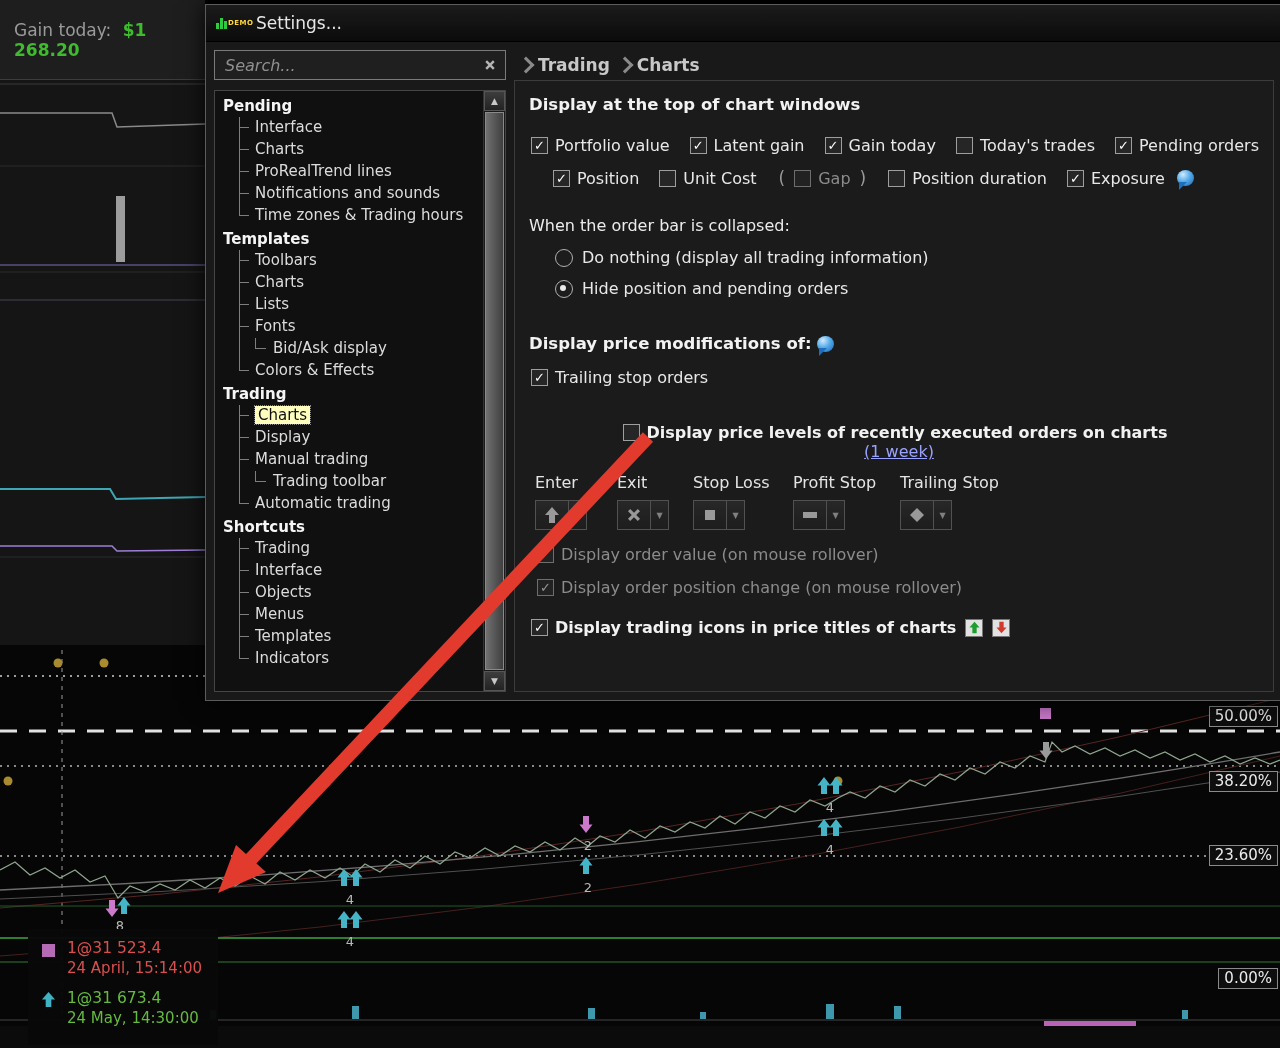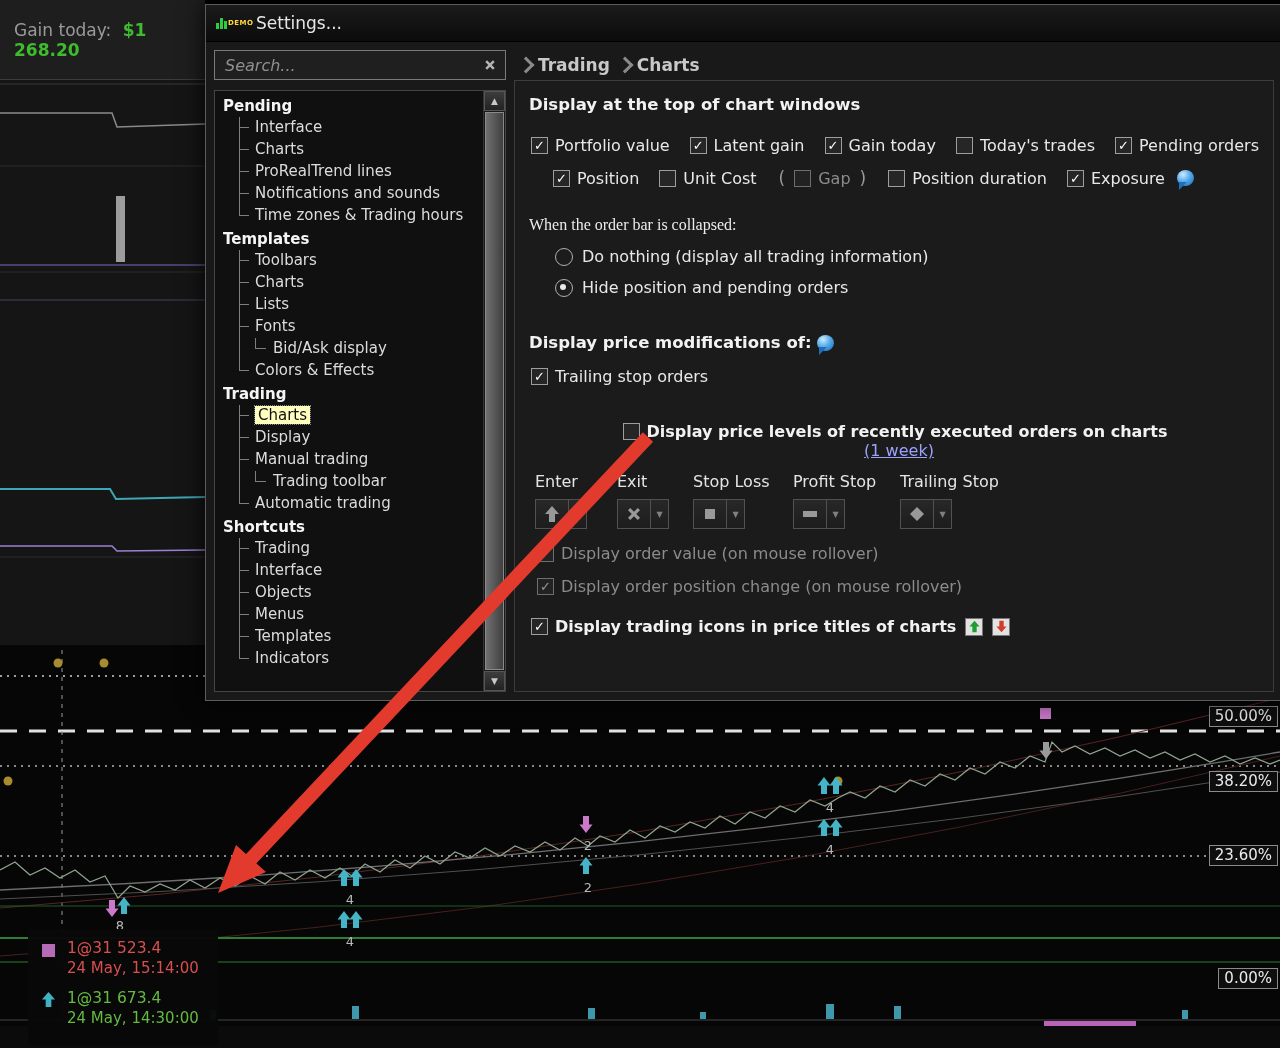--- a/index.html
+++ b/index.html
@@ -99,21 +99,21 @@
   .cb{width:17px;height:17px;flex:none;background:#262626;border:1px solid #9e9e9e;box-sizing:border-box;
     display:flex;align-items:center;justify-content:center;font-size:13px;font-weight:bold;color:#fff;cursor:pointer;}
   .cbitem.muted .cbl,.cbitem.disabled .cbl{color:#8b8b8b;}
   .cbitem.muted .cb,.cbitem.disabled .cb{border-color:#6e6e6e;color:#979797;background:#222;}
   .cbl.bold{font-weight:bold;color:#f2f2f2;}
   .paren{color:#9a9a9a;font-size:17px;margin:0 2px;}
   .bubble{width:17px;height:16px;flex:none;margin-left:5px;border-radius:50%;position:relative;cursor:pointer;
     background:radial-gradient(circle at 35% 28%,#cfeaff,#55abe9 45%,#1463b4);}
   .bubble::after{content:"";position:absolute;left:2px;bottom:-4px;border:4px solid transparent;
     border-top-color:#1d6fbe;border-left-color:#1d6fbe;}
-  .label1{margin-top:28px;font-size:16px;color:#ececec;font-family:Liberation Serif, serif;}
+  .label1{margin-top:28px;font-size:16px;color:#ececec;}
   .radios{margin:13px 0 0 26px;}
   .radiorow{display:flex;align-items:flex-end;margin-bottom:12px;}
   .radio{width:16px;height:16px;flex:none;border:1px solid #b0b0b0;border-radius:50%;background:#1c1c1c;
     position:relative;cursor:pointer;}
   .radio.sel::after{content:"";position:absolute;left:4px;top:4px;width:6px;height:6px;border-radius:50%;background:#e8e8e8;}
   .rlabel{font-size:16px;color:#e8e8e8;margin-left:9px;}
   .h2row{margin-top:36px;display:flex;align-items:center;}
   .trailrow{margin:15px 0 0 2px;display:flex;}
   .plrow{margin:36px 0 0 2px;display:flex;align-items:center;flex-direction:column;}
   .weeklink{color:#9aa2ff;font-size:16px;margin-left:8px;text-decoration:underline;cursor:pointer;}
@@ -232,21 +232,21 @@
       <div class="lvl lv3">0.00%</div>
     </div>
 
   <div class="tooltip" id="tooltip">
       <div class="tt-row loss">
         <span class="tt-ic">
           <span class="tt-sq"></span>
         </span>
         <span class="tt-txt">
           <span class="tt-price">1@31 523.4</span>
-          <span class="tt-time">24 May, 15:14:00</span>
+          <span class="tt-time">24 April, 15:14:00</span>
         </span>
       </div>
       <div class="tt-row gain">
         <span class="tt-ic">
           <svg width="15" height="17" viewBox="-8 -9 16 18">
             <path d="M0,-8 L7,0 L3,0 L3,8 L-3,8 L-3,0 L-7,0 Z" fill="#3fb3c4"></path>
           </svg>
         </span>
         <span class="tt-txt">
           <span class="tt-price">1@31 673.4</span>

